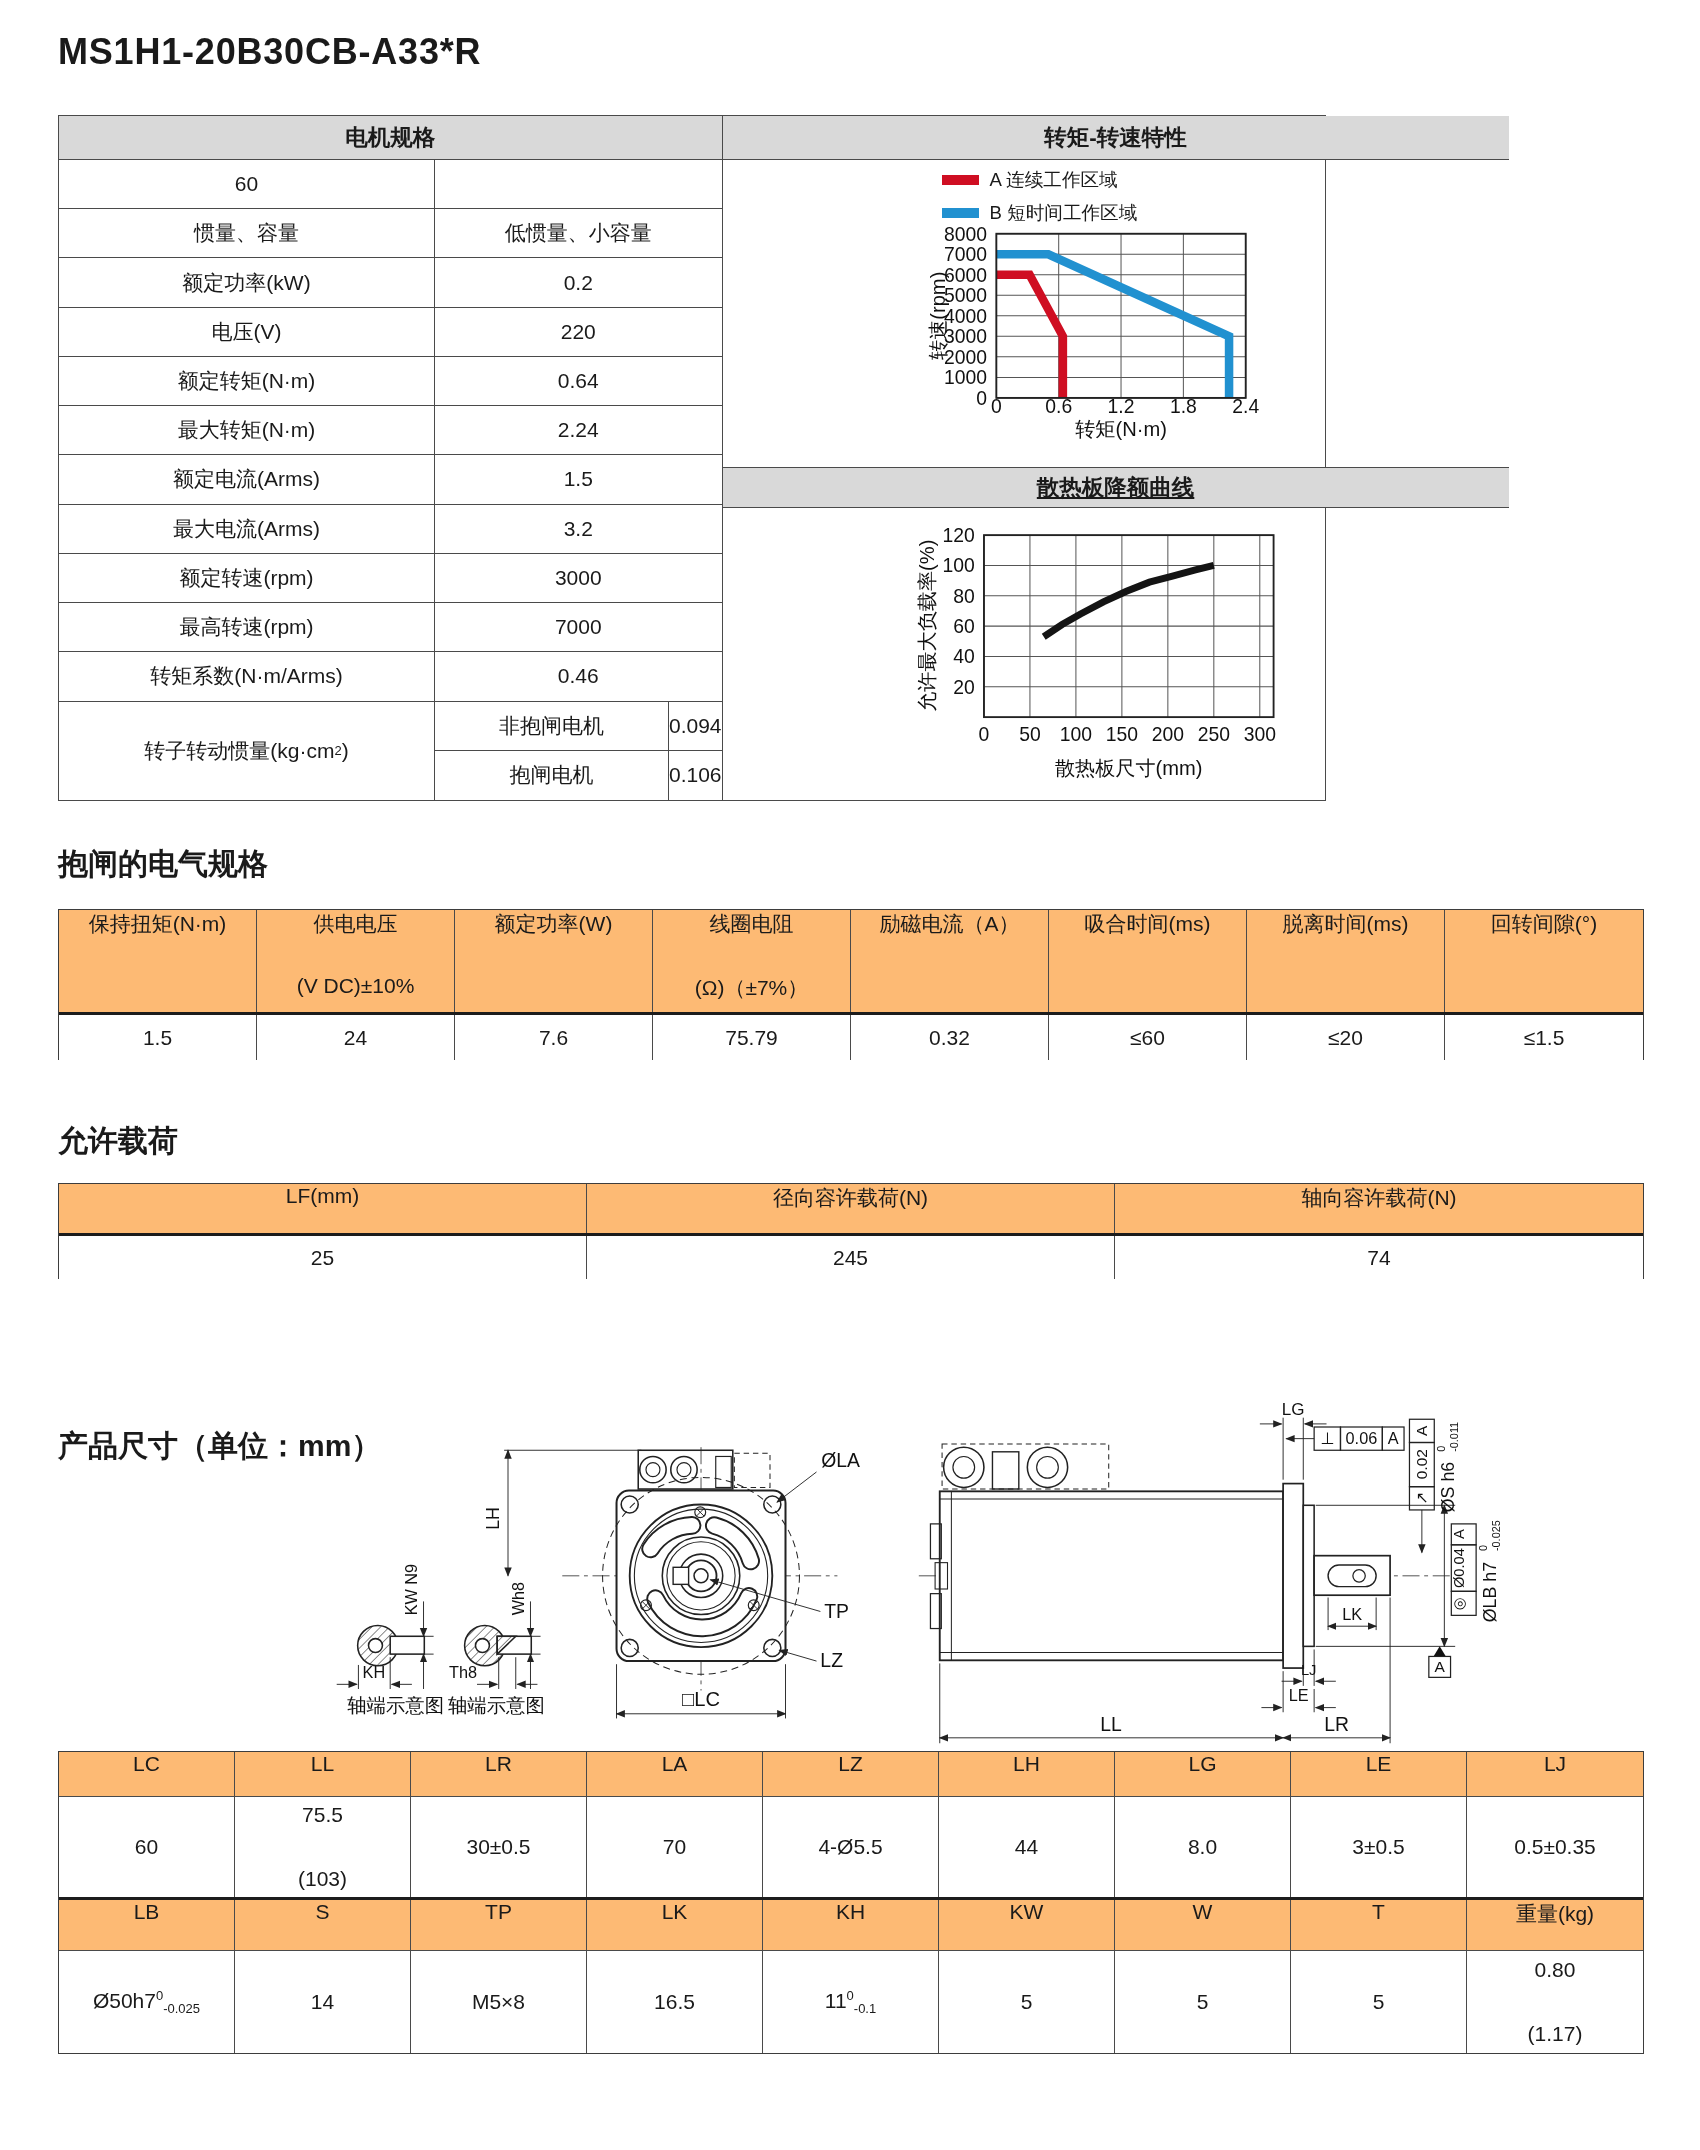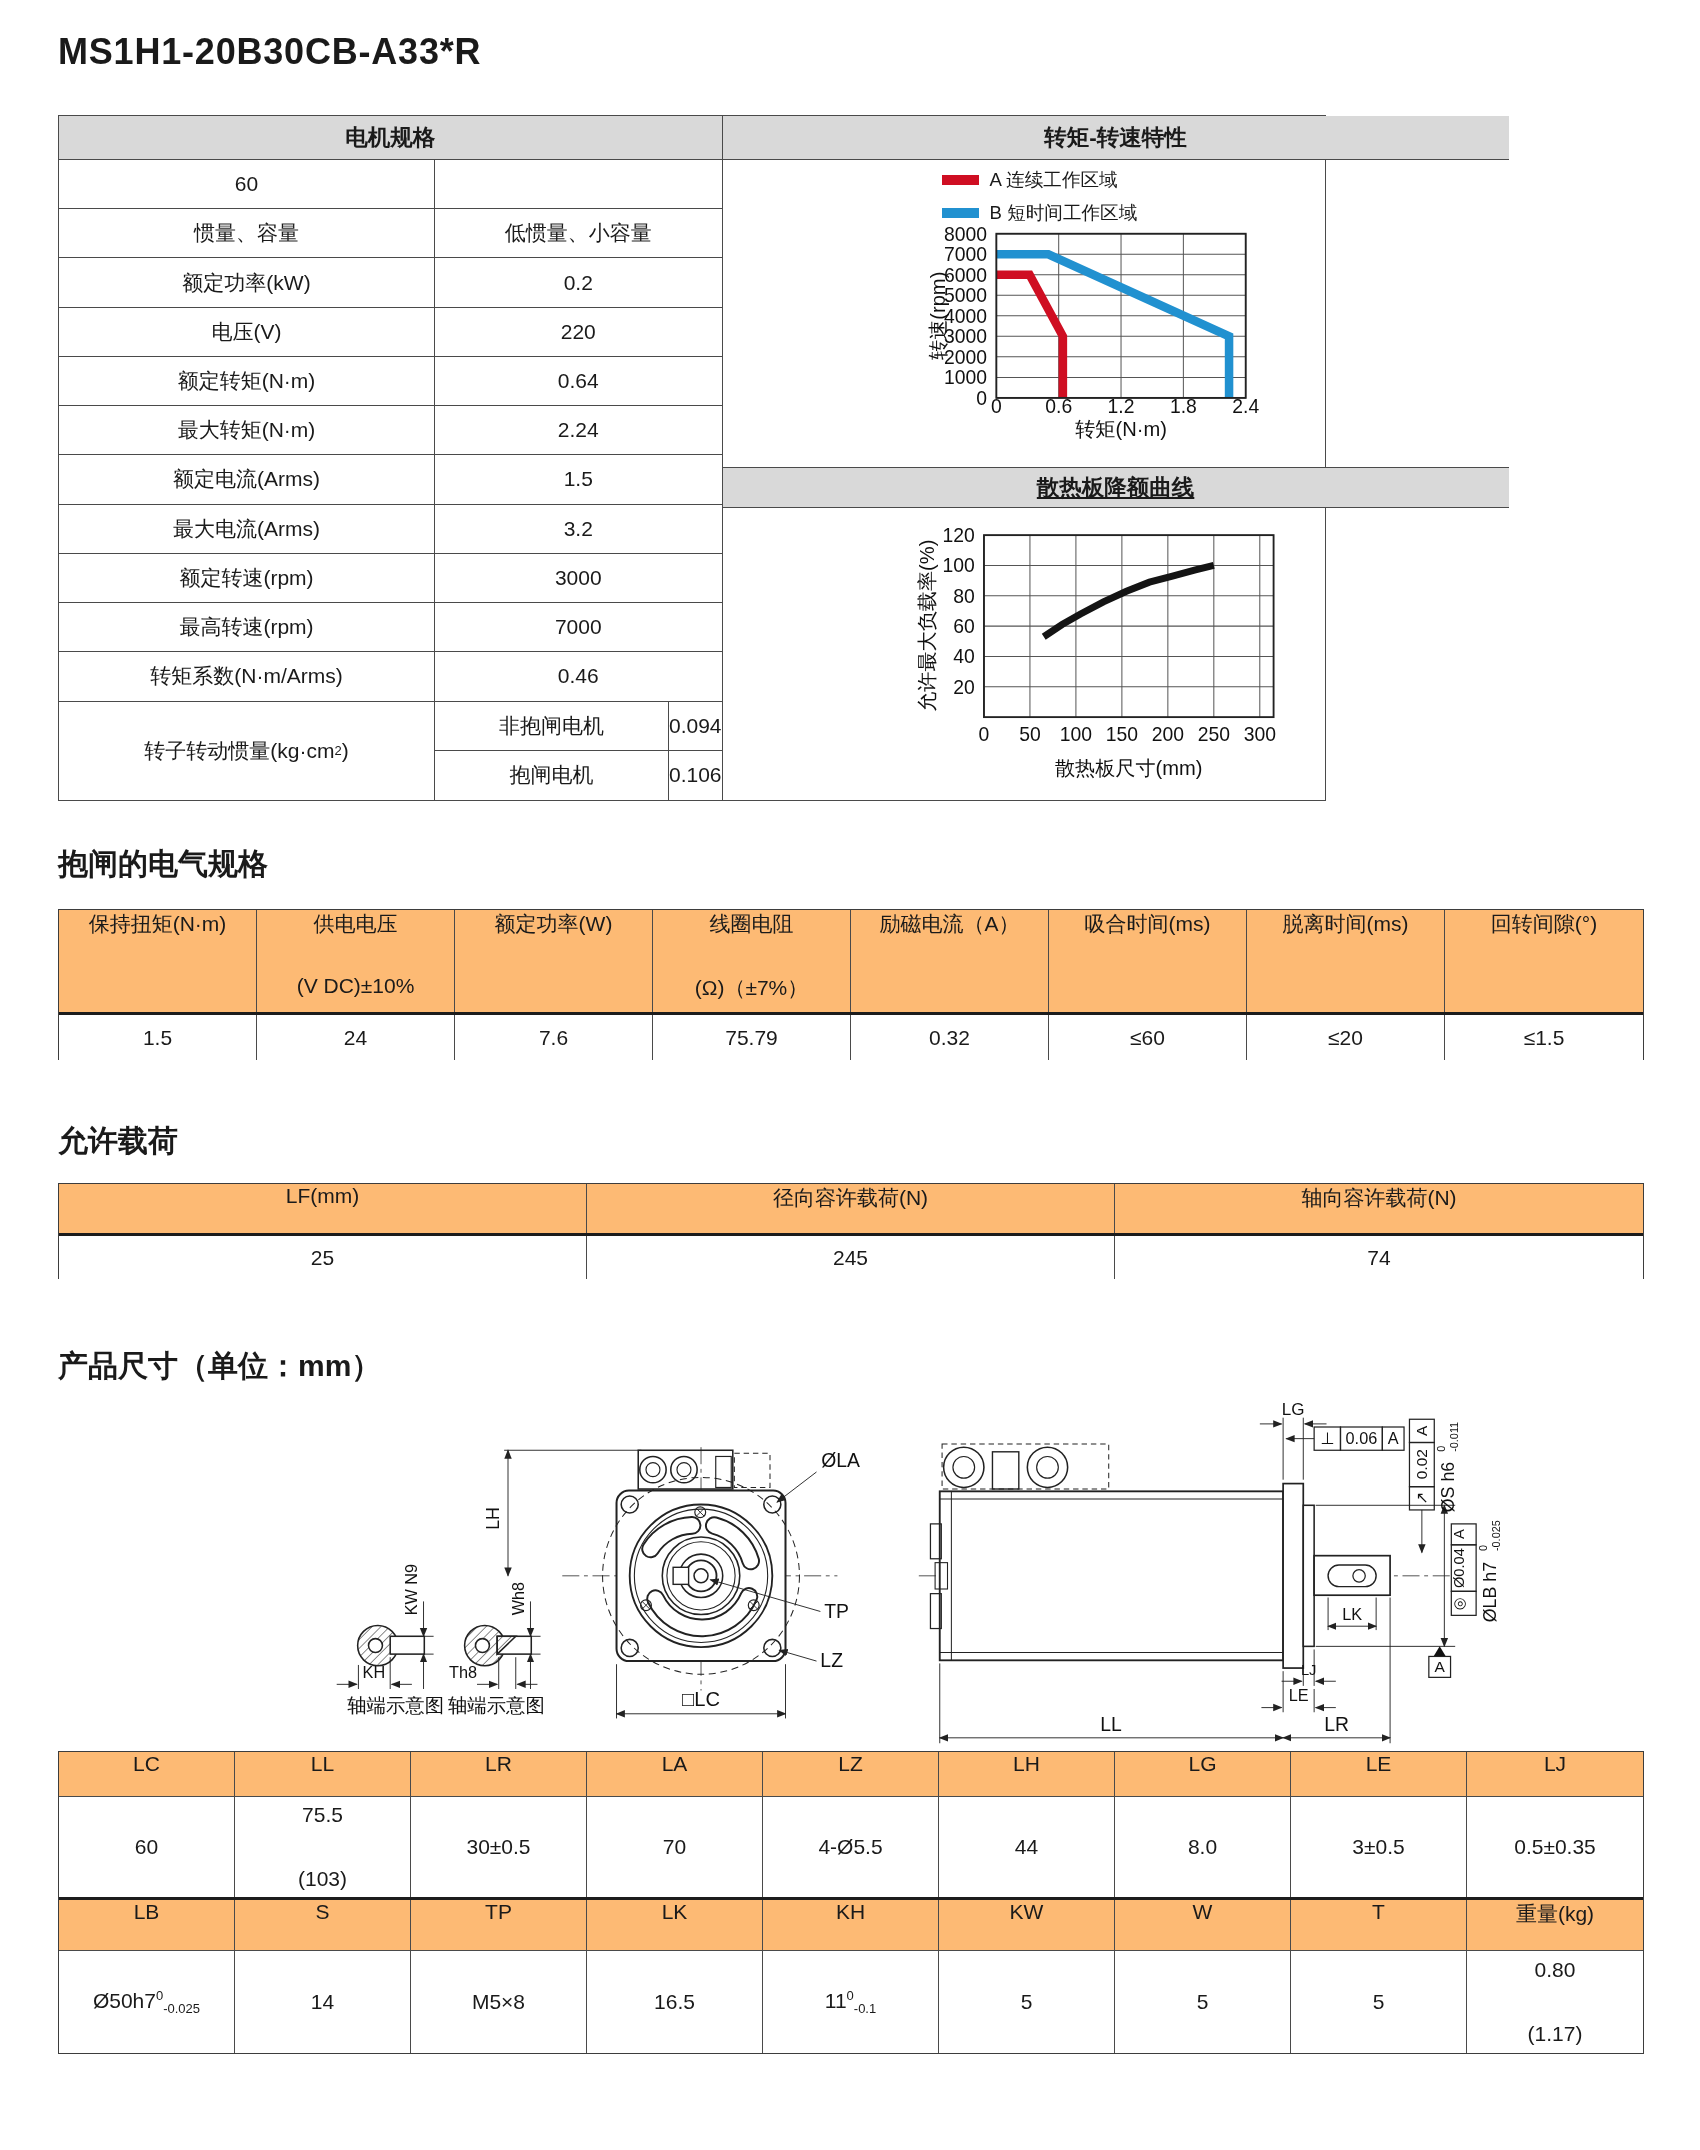--- a/index.html
+++ b/index.html
@@ -255,21 +255,21 @@
     <div class="hcell">径向容许载荷(N)</div>
     <div class="hcell">轴向容许载荷(N)</div>
   </div>
   <div class="grid3" style="height:43px;">
     <div class="vcell">25</div>
     <div class="vcell">245</div>
     <div class="vcell">74</div>
   </div>
 </div>
 
-<div class="abs sec-title" style="top:1346px;text-align:right;">产品尺寸（单位：mm）</div>
+<div class="abs sec-title" style="top:1426px;text-align:right;">产品尺寸（单位：mm）</div>
 
 <svg class="abs drawing" width="1586" height="355" viewBox="0 0 2045 458">
   <defs>
     <pattern id="hatch" patternUnits="userSpaceOnUse" width="8" height="8" patternTransform="rotate(45)">
       <line x1="0" y1="0" x2="0" y2="8" stroke="#444" stroke-width="1.6"></line>
     </pattern>
     <marker id="arw" viewBox="0 0 10 10" refX="9" refY="5" markerWidth="10" markerHeight="10" orient="auto-start-reverse">
       <path d="M0,1 L10,5 L0,9 z" fill="#222"></path>
     </marker>
   </defs>

